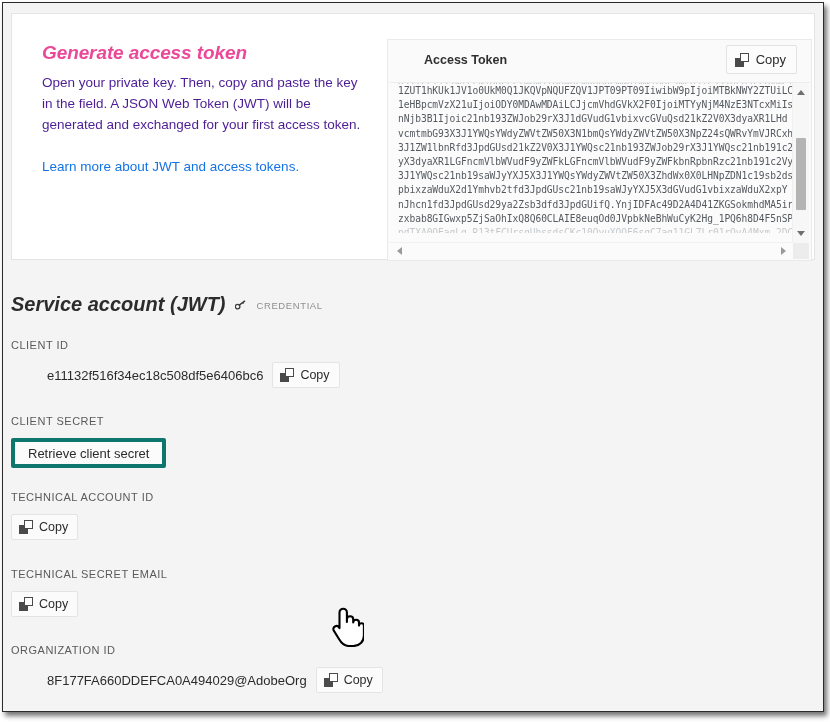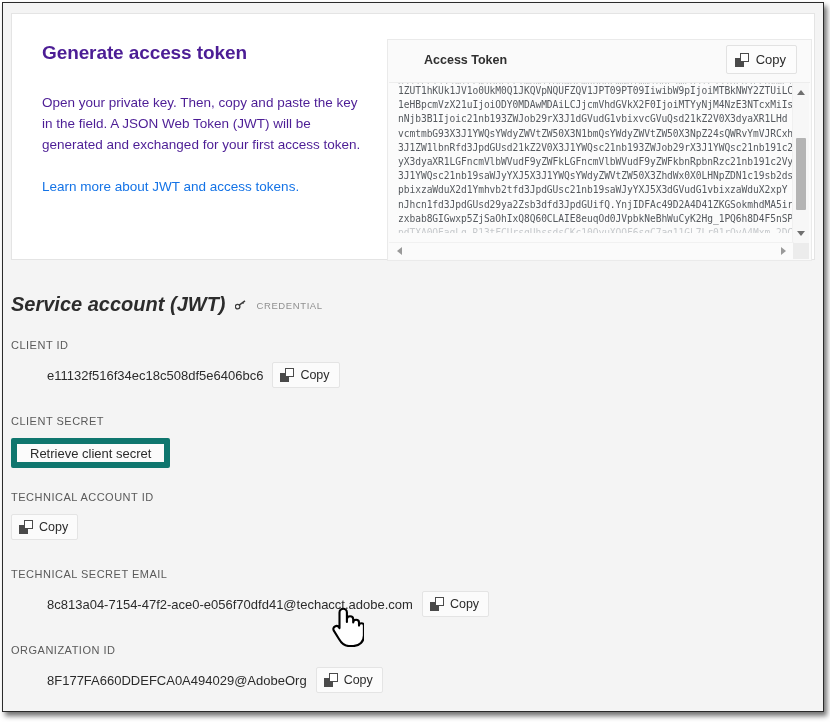--- a/index.html
+++ b/index.html
@@ -49,23 +49,24 @@
 
   .intro {
     position: absolute;
     left: 30px;
     top: 28px;
     width: 322px;
   }
   .intro-title {
     font-size: 19px;
     font-weight: bold;
-    color: #4c1d95;
+    color: #ec4899;
     letter-spacing: -0.1px;
-    margin: 0 0 28px 0;
+    margin: 0 0 8px 0;
+    font-style: italic;
   }
   .intro-body {
     font-size: 13.5px;
     line-height: 21px;
     color: #4c1d95;
     margin: 0 0 22px 0;
   }
   .intro-link {
     font-size: 13.5px;
     line-height: 20px;
@@ -297,21 +298,21 @@
     cursor: pointer;
     box-sizing: border-box;
   }
   .secret-btn {
     display: inline-flex;
     align-items: center;
     justify-content: center;
     height: 30px;
     padding: 0 13px;
     background: #fbfbfb;
-    border: 6px solid #0f766e;
+    border: 4px solid #0f766e;
     border-radius: 2px;
     font-size: 13px;
     color: #2b2b2b;
     cursor: pointer;
     box-sizing: border-box;
   }
 
   
   .copy-ico {
     position: relative;
@@ -449,21 +450,20 @@
                 <span class="sq-front"></span>
             </span>
             <span>Copy</span>
           </span>
         </div>
       </div>
 
       <div class="field" style="top:297px">
         <div class="field-label">TECHNICAL SECRET EMAIL</div>
         <div class="field-value-row">
-          <span class="field-value">8c813a04-7154-47f2-ace0-e056f70dfd41@techacct.adobe.com</span>
           <span class="copy-btn">
             <span class="copy-ico">
               <span class="sq-back"></span>
                 <span class="sq-front"></span>
             </span>
             <span>Copy</span>
           </span>
         </div>
       </div>
 

